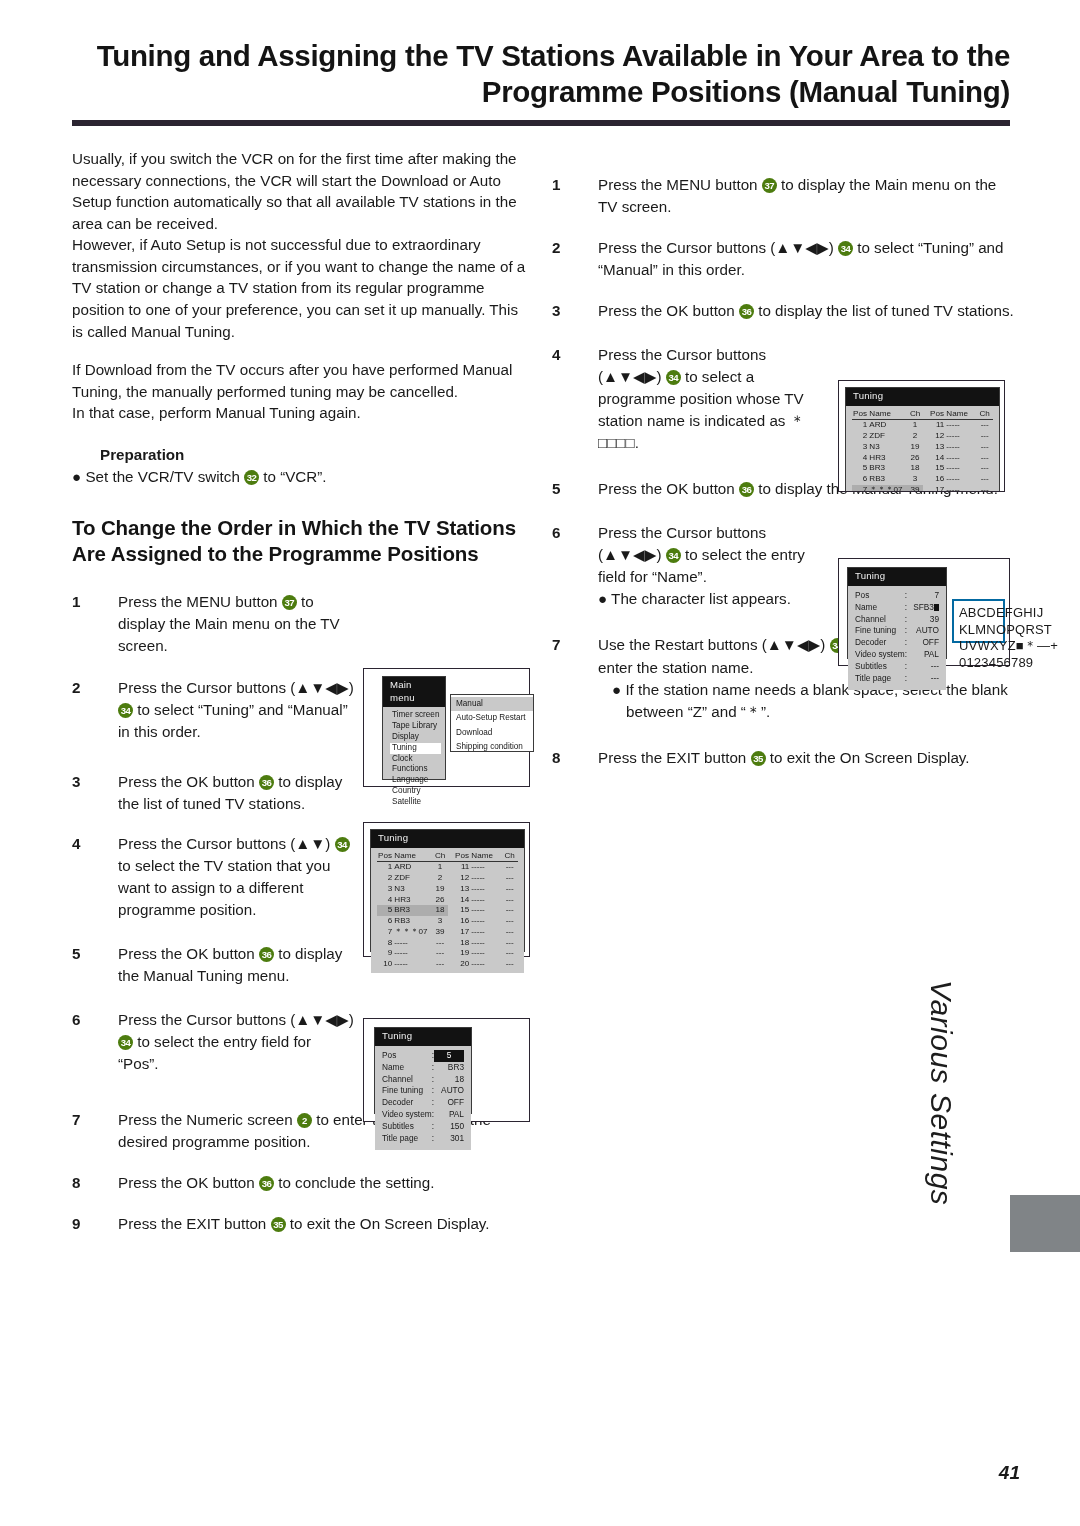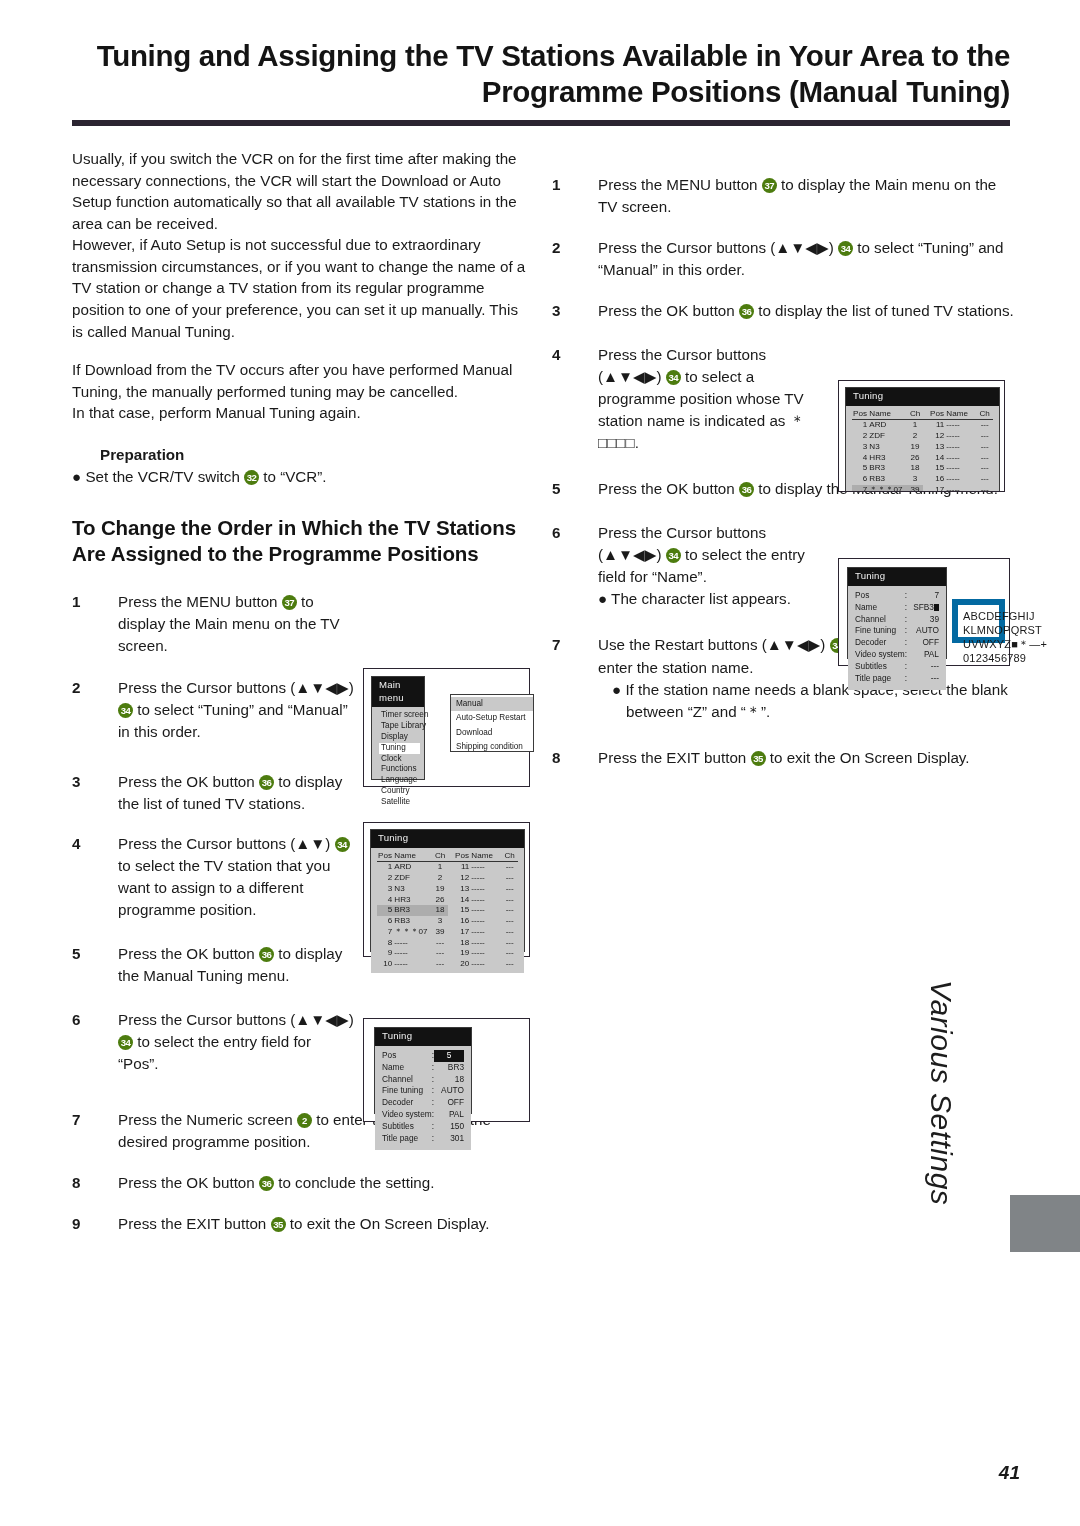--- a/index.html
+++ b/index.html
@@ -187,23 +187,23 @@
     display: inline-block;
     width: 5px; height: 7px;
     background: #111;
     vertical-align: -1px;
   }
 
   
   .charlist {
     position: absolute;
     background: #fff;
-    border: 6px solid #0369a1;
+    border: 2px solid #0369a1;
     box-sizing: border-box;
-    font-size: 11px;
+    font-size: 13px;
     line-height: 1.28;
     letter-spacing: 0.2px;
     padding: 4px 4px 4px 5px;
     white-space: nowrap;
   }
 
   
   #side-tab-text {
     position: absolute;
     left: 958px;
@@ -346,21 +346,21 @@
   </div>
 
   <div class="step" style="margin-top:24px;">
     <span class="num">8</span>
     <span>Press the EXIT button </span><span class="keyref">35</span><span> to exit the On Screen Display.</span>
   </div>
 
 </div>
 
 <div class="fig" style="left:363px; top:668px; width:167px; height:119px;">
-  <div class="osd" style="left:7px; top:7px; width:54px; height:104px;">
+  <div class="osd" style="left:18px; top:7px; width:64px; height:104px;">
     <div class="osd-title">Main menu</div>
     <div class="mm-list">
       <div>Timer screen</div>
       <div>Tape Library</div>
       <div>Display</div>
       <div class="on">Tuning</div>
       <div>Clock</div>
       <div>Functions</div>
       <div>Language</div>
       <div>Country</div>

